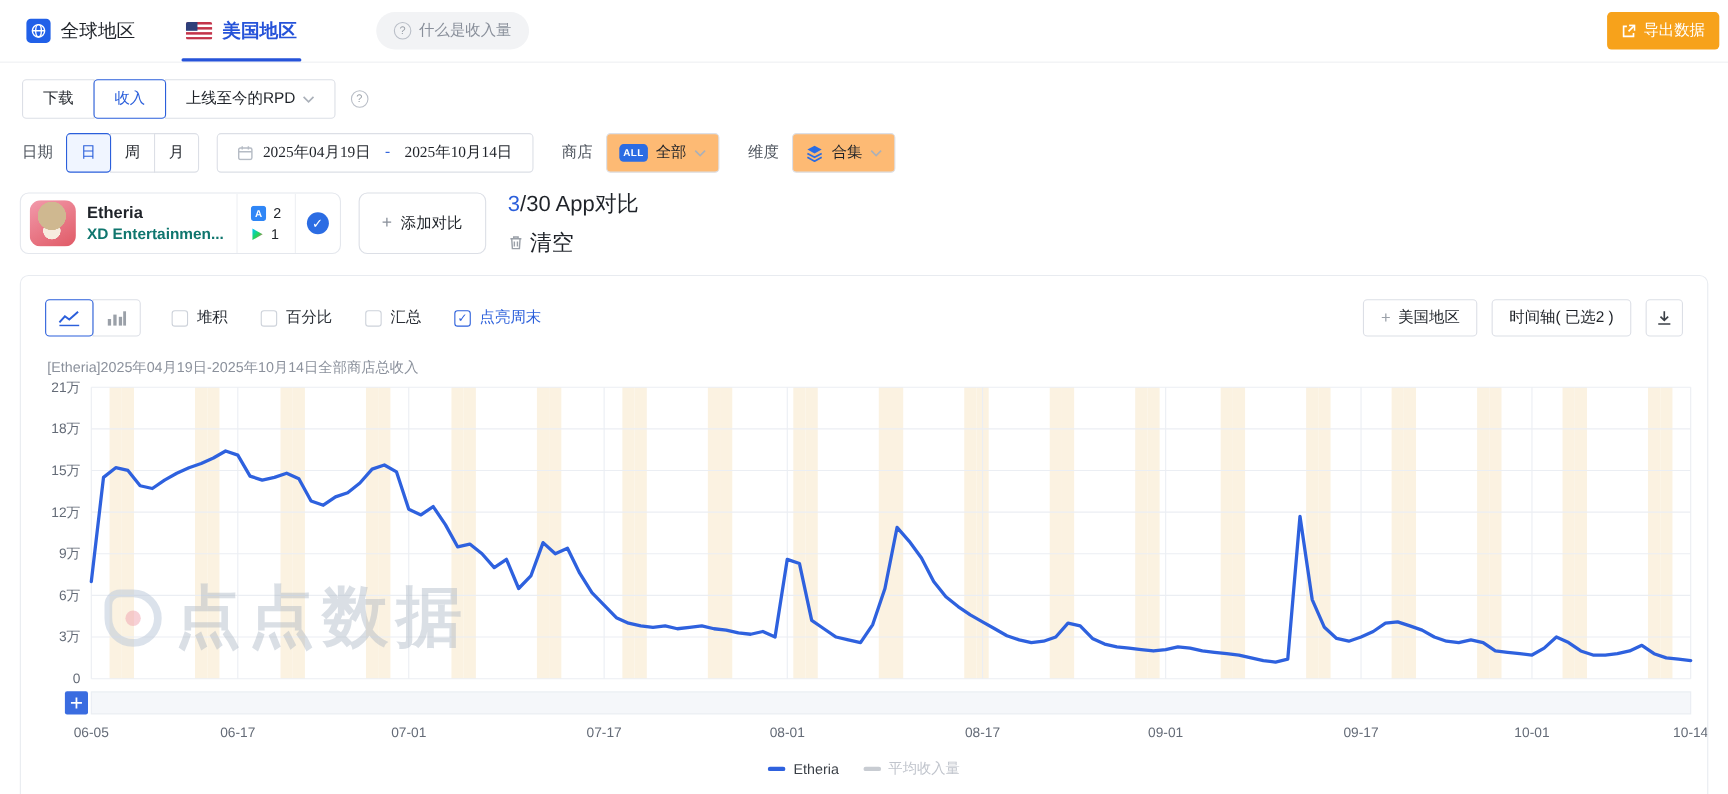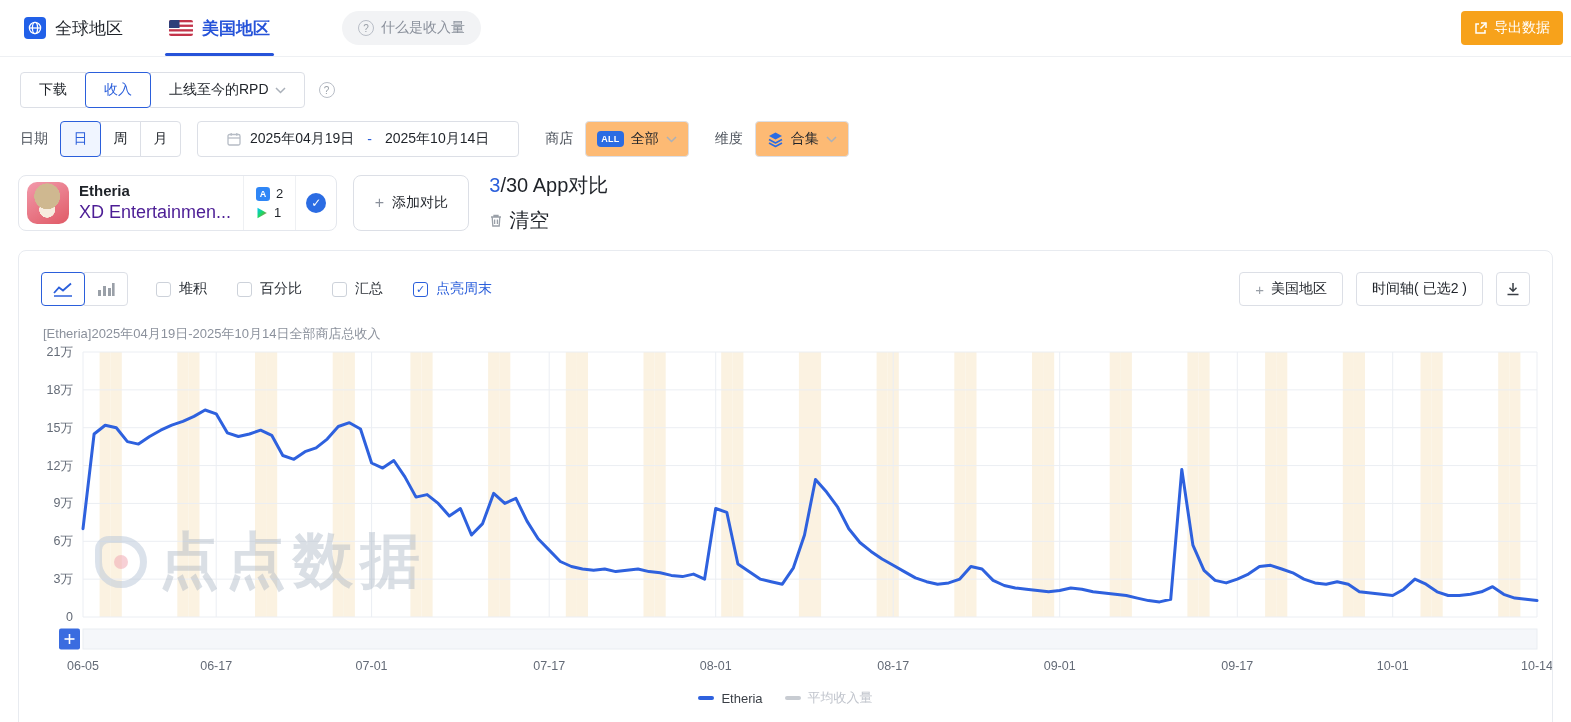--- a/index.html
+++ b/index.html
@@ -34,40 +34,40 @@
   .seg-btn:last-child { border-radius: 0 4px 4px 0; }
   .seg-btn.sel { color: #2b5fdb; border-color: #2b5fdb; border-radius: 4px; z-index: 2; }
   .metric-row .qmark { margin-left: 14px; }
 
   
   .filter-row { display: flex; align-items: center; padding: 13px 0 0 20px; font-size: 14px; }
   .filter-label { color: #4d535c; margin-right: 12px; }
   .gran .seg-btn { width: 41px; padding: 0; justify-content: center; }
   .gran .seg-btn.on { color: #2b5fdb; border-color: #2b5fdb; background: #f0f5ff; border-radius: 4px; z-index: 2; }
   .date-range { margin-left: 16px; height: 36px; border: 1px solid #dcdfe6; border-radius: 4px;
-    display: flex; align-items: center; gap: 9px; padding: 0 29px; cursor: pointer; }
+    display: flex; align-items: center; gap: 9px; padding: 0 18px; cursor: pointer; font-family: Liberation Serif, serif; }
   .date-sep { color: #2b5fdb; padding: 0 4px; }
   .select-box { height: 36px; border: 1px solid #dcdfe6; border-radius: 4px; background: #fdba74;
     display: flex; align-items: center; gap: 7px; padding: 0 11px; cursor: pointer; }
   .all-badge { background: #2b6ce3; color: #fff; font-size: 9px; font-weight: bold;
     border-radius: 4px; padding: 3px 4px; letter-spacing: .3px; }
   .chev { flex: 0 0 auto; }
 
   
   .compare-row { display: flex; align-items: center; padding: 15px 0 0 18px; }
   .app-card { display: flex; align-items: stretch; border: 1px solid #e4e7ed; border-radius: 8px;
     background: #fff; height: 56px; overflow: hidden; cursor: pointer; }
   .app-card .left { display: flex; align-items: center; gap: 10px; padding: 0 12px 0 8px; }
   .avatar { width: 42px; height: 42px; border-radius: 10px; flex: 0 0 auto;
     background:
       radial-gradient(circle at 48% 34%, #cfb890 0 36%, rgba(0,0,0,0) 37%),
       radial-gradient(circle at 48% 66%, #f7ecdf 0 22%, rgba(0,0,0,0) 23%),
       linear-gradient(150deg, #f29aab 0%, #e05a66 100%); }
   .app-name { font-size: 15px; font-weight: bold; line-height: 1.25; }
-  .app-pub { font-size: 18px; color: #4c1d95; line-height: 1.3; }
+  .app-pub { font-size: 14px; color: #0f766e; line-height: 1.3; font-weight: bold; }
   .v-div { width: 1px; background: #eef0f3; }
   .store-counts { display: flex; flex-direction: column; justify-content: center; gap: 4px; padding: 0 12px; font-size: 13px; }
   .store-counts .cnt { display: flex; align-items: center; gap: 6px; }
   .check-cell { display: flex; align-items: center; padding: 0 10px; }
   .check-circle { width: 20px; height: 20px; border-radius: 50%; background: #2b6ce3; color: #fff;
     display: flex; align-items: center; justify-content: center; font-size: 12px; }
   .add-compare { margin-left: 16px; height: 56px; width: 116px; border: 1px solid #dcdfe6; background: #fff;
     border-radius: 8px; font-size: 14px; color: #1f2329; display: flex; align-items: center;
     justify-content: center; gap: 8px; cursor: pointer; }
   .add-compare .plus { color: #8a909b; font-size: 16px; }

